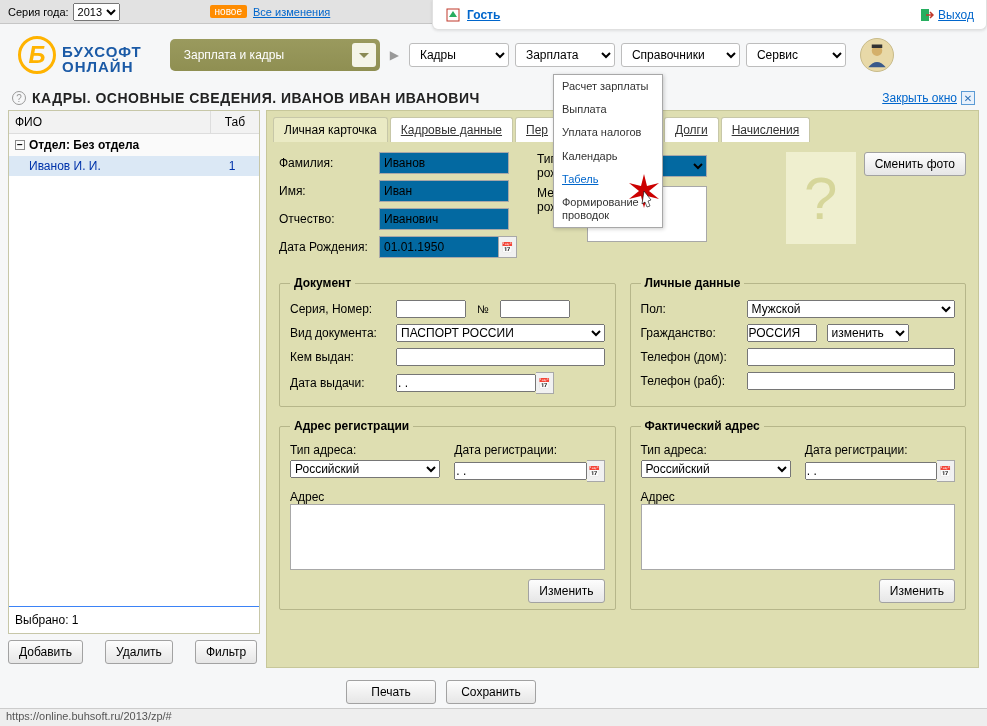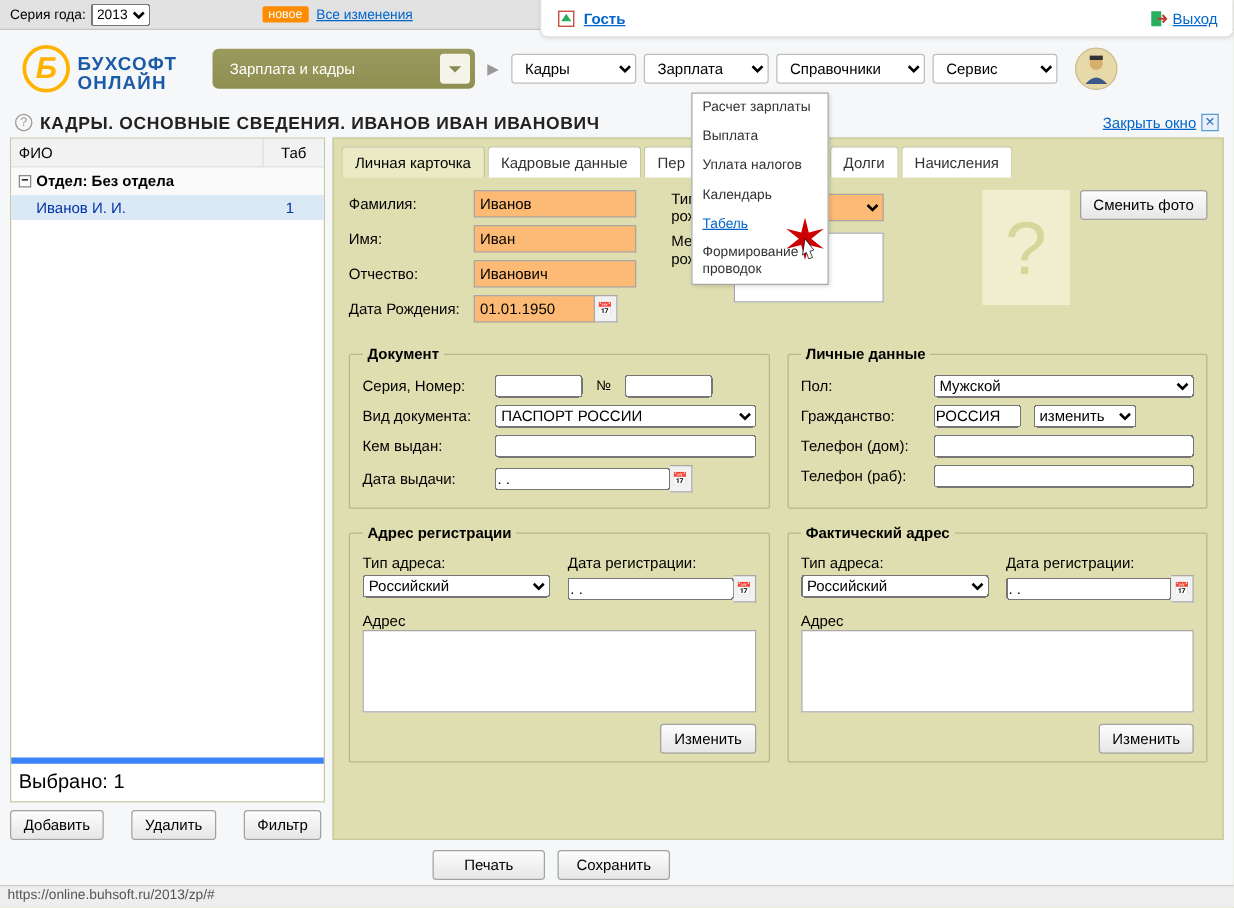--- a/index.html
+++ b/index.html
@@ -55,35 +55,35 @@
 .side { width:252px; background:#fff; border:1px solid #c7c7a8;}
 .side-head { display:flex; background:#f2f2f2; border-bottom:1px solid #ddd;}
 .side-head .col { padding:4px 6px; font-size:12px;}
 .side-head .col1 { flex:1; border-right:1px solid #ddd;}
 .side-head .col2 { width:48px; text-align:center;}
 .side-group { padding:4px 6px; font-weight:bold; font-size:12px; display:flex; align-items:center; gap:4px; background:#fafafa;}
 .side-group .minus-icon { width:10px;height:10px; border:1px solid #888; display:flex; align-items:center; justify-content:center; font-size:10px; line-height:1;}
 .side-row { display:flex; padding:3px 6px; background:#dbe8f5; color:#0033aa; cursor:pointer; }
 .side-row .c1 { flex:1; padding-left:14px; }
 .side-row .c2 { width:42px; text-align:center; }
-.side-foot { padding:6px; font-size:16px; border-top:5px solid #3b82f6; margin-top:auto;}
+.side-foot { padding:6px; font-size:12px; border-top:1px solid #3b82f6; margin-top:auto;}
 .side-body { height:472px; overflow:auto;}
 .side-btns { display:flex; gap:22px; padding:6px 0 0 0; }
 
 .content { flex:1; background:#dedeb1; border:1px solid #c7c79a; min-height:558px; position:relative;}
 
 .tabs { display:flex; gap:2px; padding:6px 6px 0 6px;}
 .tab { background:#fff; border:1px solid #c7c7a8; border-bottom:none; padding:5px 10px; font-size:12px; border-radius:3px 3px 0 0; cursor:pointer;}
 .tab.active { background:#eaeac4; font-weight:normal;}
-.tab.inactive { background:#fff; color:#333;}
+.tab.inactive { background:#fff; color:#333;text-decoration:underline;}
 
 .form-area { padding:10px 12px 4px 12px;}
 .row { display:flex; align-items:center; margin-bottom:6px;}
 .row label { width:100px; font-size:12px;}
-.row input[type=text], .row select, .sel, .inp { height:22px; border:1px solid #a8a8a8; background:#fdba74; padding:0 4px; font-size:12px; }
+.row input[type=text], .row select, .sel, .inp { height:22px; border:1px solid #a8a8a8; background:#0369a1; padding:0 4px; font-size:12px; }
 
 .top-fields { display:flex; gap:8px; align-items:flex-start;}
 .top-left { flex:0 0 250px;}
 .top-mid { flex:0 0 200px;}
 .photo-box { width:70px; height:92px; background:#efefcf; display:flex; align-items:center; justify-content:center; margin-left:4px;}
 .photo-box span { font-size:60px; color:#d6d69a; }
 
 .btn { height:24px; background:linear-gradient(#fdfdfd,#e6e6e6); border:1px solid #a2a2a2; border-radius:3px; padding:0 10px; font-size:12px; cursor:pointer;}
 
 fieldset { border:1px solid #b6b68a; border-radius:2px; padding:10px 10px 6px 10px; margin-top:12px;}
@@ -232,21 +232,21 @@
               <label>Имя:</label>
               <input type="text" style="width: 130px;" value="Иван">
             </div>
           <div class="row">
               <label>Отчество:</label>
               <input type="text" style="width: 130px;" value="Иванович">
             </div>
           <div class="row">
               <label>Дата Рождения:</label>
             <span class="date-wrap">
-                <input type="text" style="width: 97px;" value="01.01.1950">
+                <input type="text" style="width: 120px;" value="01.01.1950">
                 <span class="cal-btn">📅</span>
               </span>
           </div>
         </div>
         <div class="top-mid">
           <div class="row">
               <label style="width:50px">Тип м рожд</label>
               <select class="combo" style="width:120px"><option>артное</option></select>
             </div>
           <div class="row" style="align-items:flex-start">

